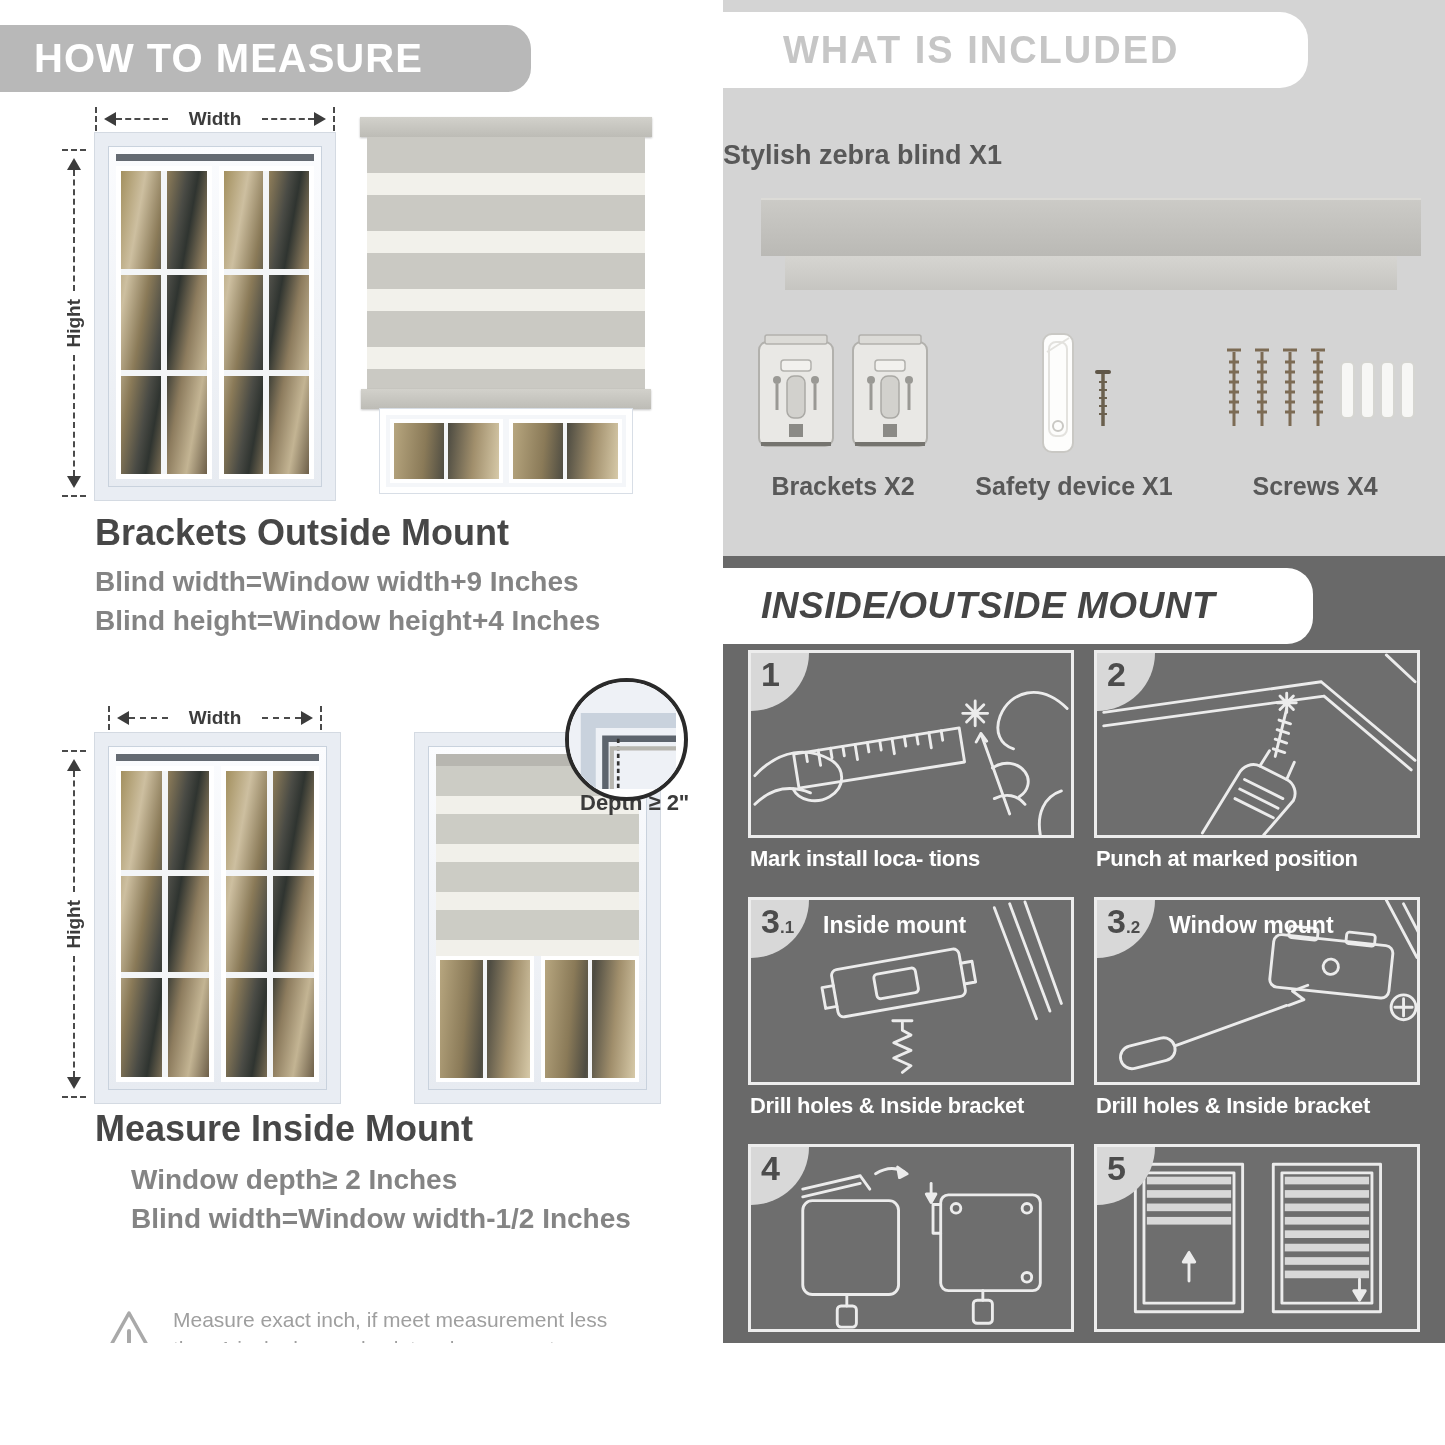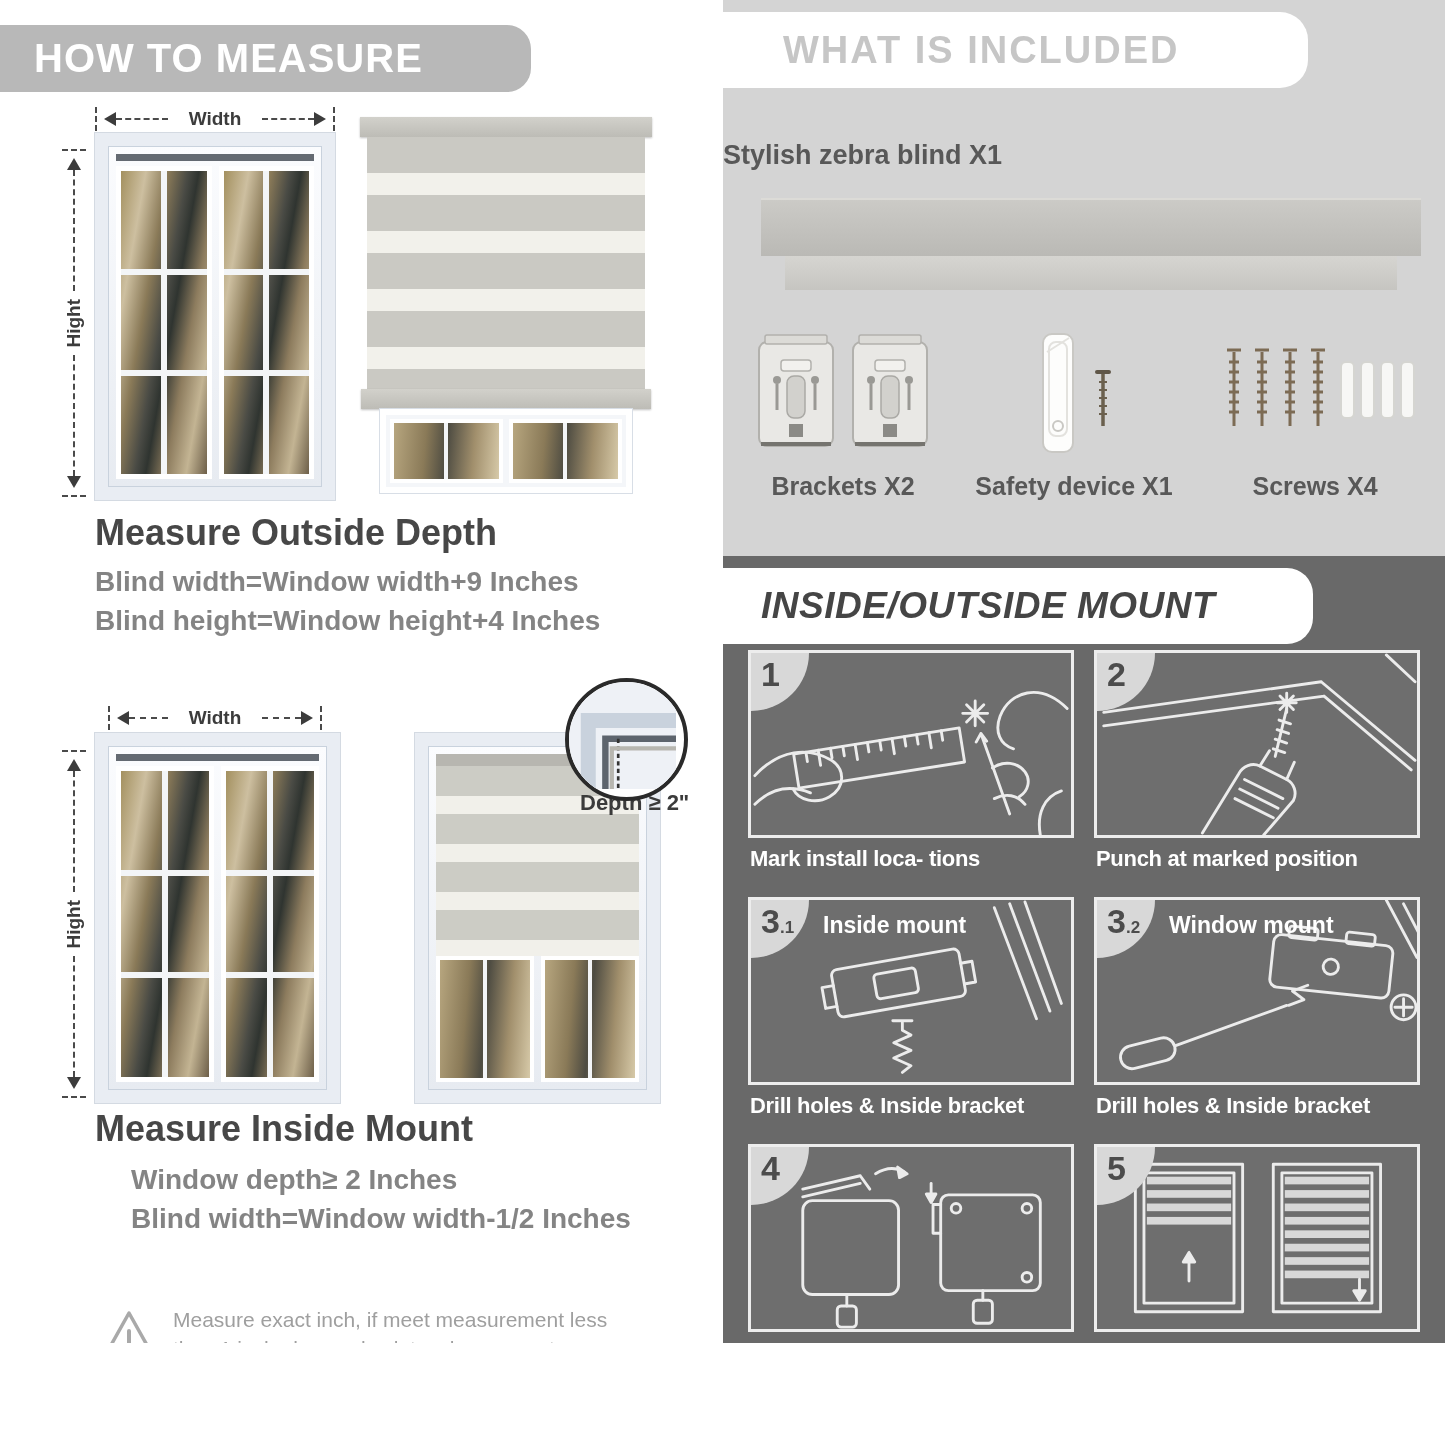--- a/index.html
+++ b/index.html
@@ -147,21 +147,21 @@
         <div class="rail"></div>
         <div class="fabricB"></div>
         <div class="rail railbot"></div>
         <div class="winB">
           <div class="sashB"></div>
           <div class="sashB"></div>
         </div>
       </div>
     </div>
 
-    <div class="m-heading" style="top:512px;">Measure Outside Depth</div>
+    <div class="m-heading" style="top:512px;">Brackets Outside Mount</div>
     <div class="m-lines" style="top:562px;">
       <div>Blind width=Window width+9 Inches</div>
       <div>Blind height=Window height+4 Inches</div>
     </div>
 
     <div class="fig fig2">
       <div class="h-measure" style="left:48px;top:18px;width:214px;">
         <div class="tickv"></div>
         <div class="ah-l"></div>
         <div class="dash"></div>

